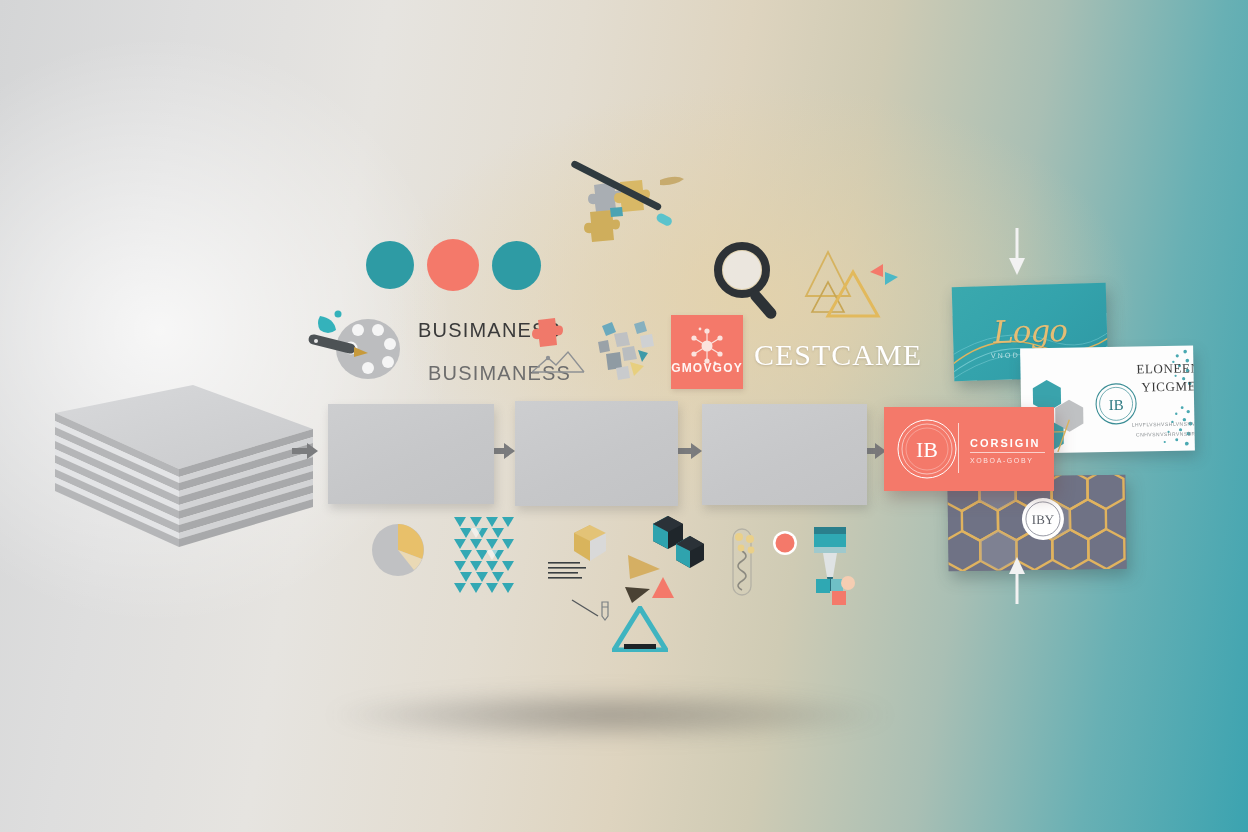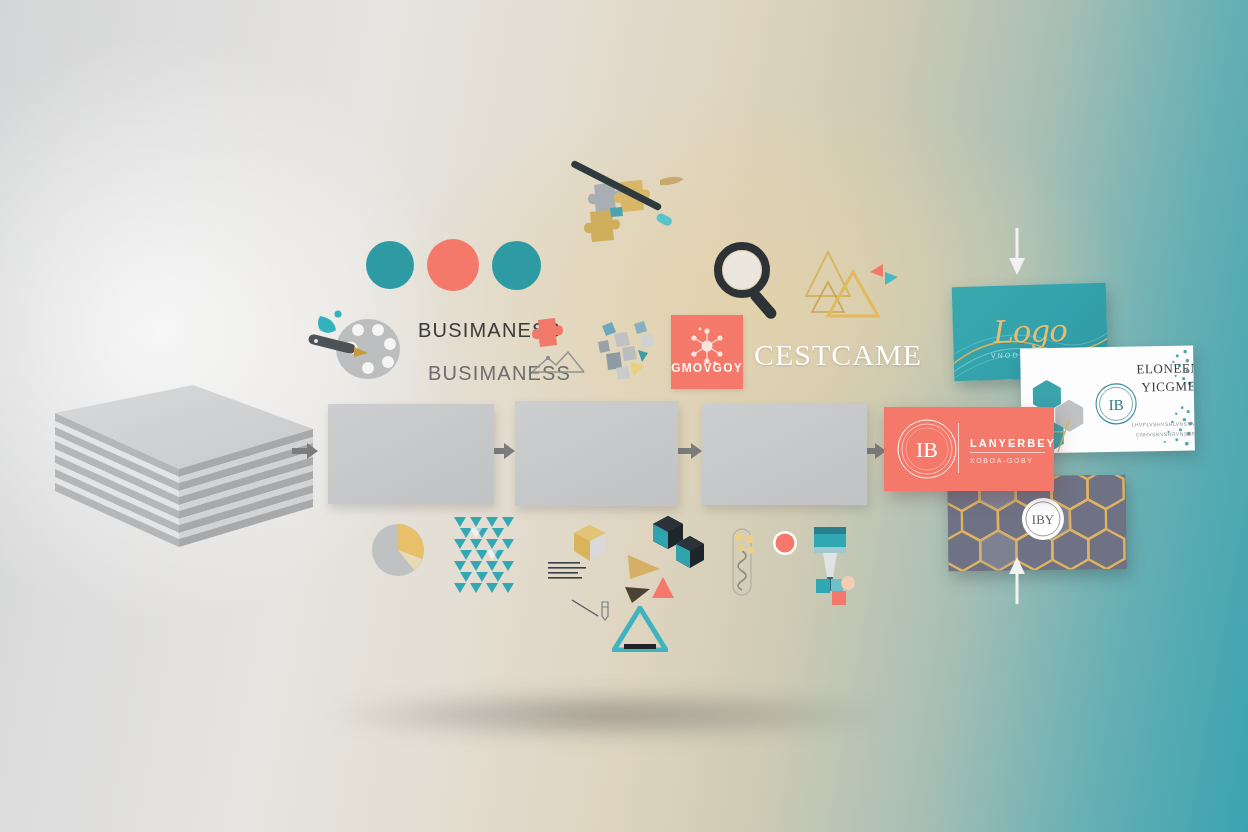--- a/index.html
+++ b/index.html
@@ -589,21 +589,21 @@
   </div>
 
   <div class="bcard card-coral" style="left:884px; top:407px; width:170px; height:84px;">
     <svg width="66" height="66" viewBox="0 0 66 66" style="position:absolute;left:10px;top:9px;">
       <circle cx="33" cy="33" r="29" fill="none" stroke="#ffffff" stroke-width="1"></circle>
       <circle cx="33" cy="33" r="25" fill="none" stroke="#ffffff" stroke-width="0.7" opacity="0.8"></circle>
       <circle cx="33" cy="33" r="21" fill="none" stroke="#ffffff" stroke-width="0.5" opacity="0.6"></circle>
       <text x="33" y="41" text-anchor="middle" font-family="Liberation Serif, serif" font-size="22" fill="#ffffff">IB</text>
     </svg>
     <div class="cc-divider"></div>
-    <div class="cc-title">LANYERBEY</div>
+    <div class="cc-title">CORSIGIN</div>
     <div class="cc-rule"></div>
     <div class="cc-sub">XOBOA-GOBY</div>
   </div>
 
   <div class="warrow" style="left:1008px; top:556px;">
     <svg width="18" height="48" viewBox="0 0 18 48">
       <rect x="7.5" y="14" width="3" height="34" fill="#f2f2f2"></rect>
       <polygon points="9,1 1,18 17,18" fill="#f2f2f2"></polygon>
     </svg>
   </div>

